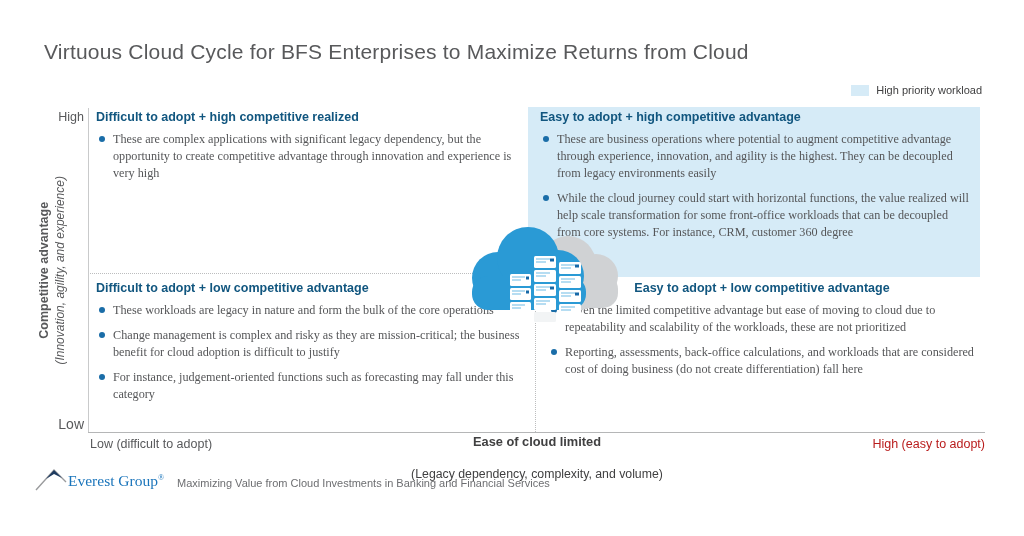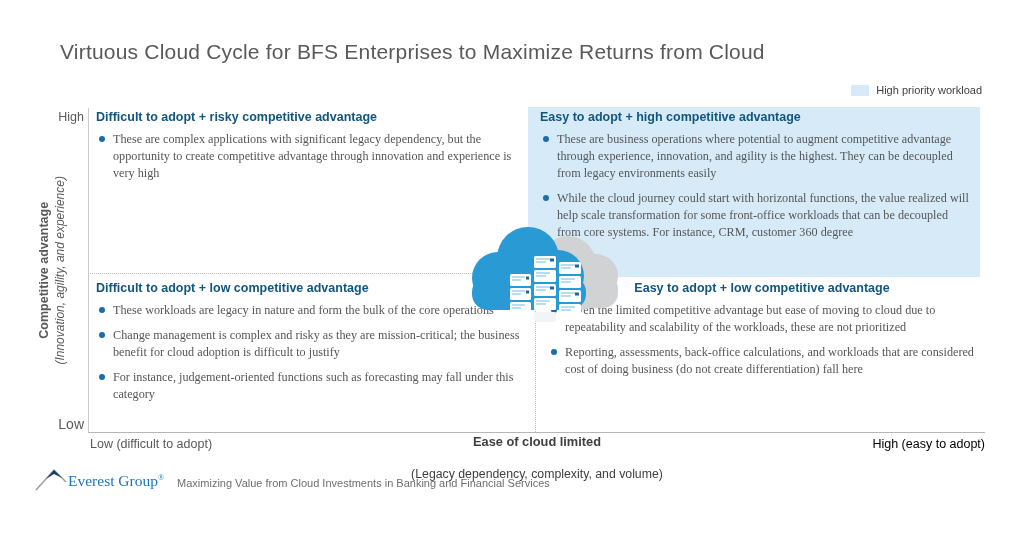--- a/index.html
+++ b/index.html
@@ -1,20 +1,20 @@
 <!DOCTYPE html>
 <html><head>
 <meta charset="utf-8">
 <style>
   * { margin:0; padding:0; box-sizing:border-box; }
   html,body { width:1024px; height:536px; background:#ffffff; overflow:hidden;
               font-family:"Liberation Sans", sans-serif; }
   .abs { position:absolute; }
 
-  .page-title { left:44px; top:40px; font-size:21px; color:#58595b; letter-spacing:.2px;margin-left:16px; }
+  .page-title { left:44px; top:40px; font-size:21px; color:#58595b; letter-spacing:.2px; }
 
   .legend { right:42px; top:84px; display:flex; align-items:center; gap:7px;padding-left:8px; }
   .legend-swatch { width:18px; height:11px; background:#d6ebf7; display:inline-block; }
   .legend-label { font-size:11px; color:#404041; }
 
   
   .y-axis-line { left:88px; top:108px; width:1px; height:324px; background:#c9cacb; }
   .x-axis-line { left:88px; top:432px; width:897px; height:1px; background:#b5b6b7; }
   .tick-high { left:36px; top:110px; width:48px; text-align:right; font-size:12.5px; color:#58595b; }
   .tick-low  { left:36px; top:416px; width:48px; text-align:right; font-size:14px; color:#58595b; }
@@ -40,21 +40,21 @@
   .quad-header { font-size:12.5px; font-weight:bold; color:#11567f; margin-bottom:7px; }
   .quad-header.centered { text-align:center; }
   .bullets { list-style:none;font-family:Liberation Serif, serif; }
   .bullets li { position:relative; padding-left:17px; font-size:12.2px; line-height:1.4;
                 margin-bottom:8px; color:#555658; }
   .bullets li .dot { position:absolute; left:3px; top:5px; width:6px; height:6px;
                      border-radius:50%; background:#1a6da8; }
 
   
   .x-left  { left:90px;  top:437px; font-size:12.5px; color:#58595b; }
-  .x-right { left:700px; top:437px; width:285px; text-align:right; font-size:12.5px; color:#000000; }
+  .x-right { left:700px; top:437px; width:285px; text-align:right; font-size:12.5px; color:#b91c1c; }
   .x-center { left:312px; top:434px; width:450px; text-align:center; color:#404041; }
   .x-center-main { font-weight:bold; font-size:12.8px; display:block; }
   .x-center-sub  { font-size:12.3px; display:block; margin-top:18px; }
 
   
   .cloud-wrap { left:446px; top:216px; width:184px; height:112px; }
 
   
   .footer { left:34px; top:464px; display:flex; align-items:flex-start; gap:13px; }
   .logo-box { display:flex; align-items:flex-start; }
@@ -81,21 +81,21 @@
 <div class="abs tick-high">High</div>
 <div class="abs tick-low">Low</div>
 <div class="abs y-label-wrap">
   <div class="y-label-rot">
     <span class="y-label-main">Competitive advantage</span>
     <span class="y-label-sub">(Innovation, agility, and experience)</span>
   </div>
 </div>
 
 <div class="abs quad quad-tl">
-  <div class="quad-header">Difficult to adopt + risky competitive advantage</div>
+  <div class="quad-header">Difficult to adopt + high competitive realized</div>
   <ul class="bullets">
     <li><span class="dot"></span><span>These are complex applications with significant legacy dependency, but the opportunity to create competitive advantage through innovation and experience is very high</span></li>
   </ul>
 </div>
 
 <div class="abs quad quad-tr">
   <div class="quad-header">Easy to adopt + high competitive advantage</div>
   <ul class="bullets">
     <li><span class="dot"></span><span>These are business operations where potential to augment competitive advantage through experience, innovation, and agility is the highest. They can be decoupled from legacy environments easily</span></li>
     <li><span class="dot"></span><span>While the cloud journey could start with horizontal functions, the value realized will help scale transformation for some front-office workloads that can be decoupled from core systems. For instance, CRM, customer 360 degree</span></li>

